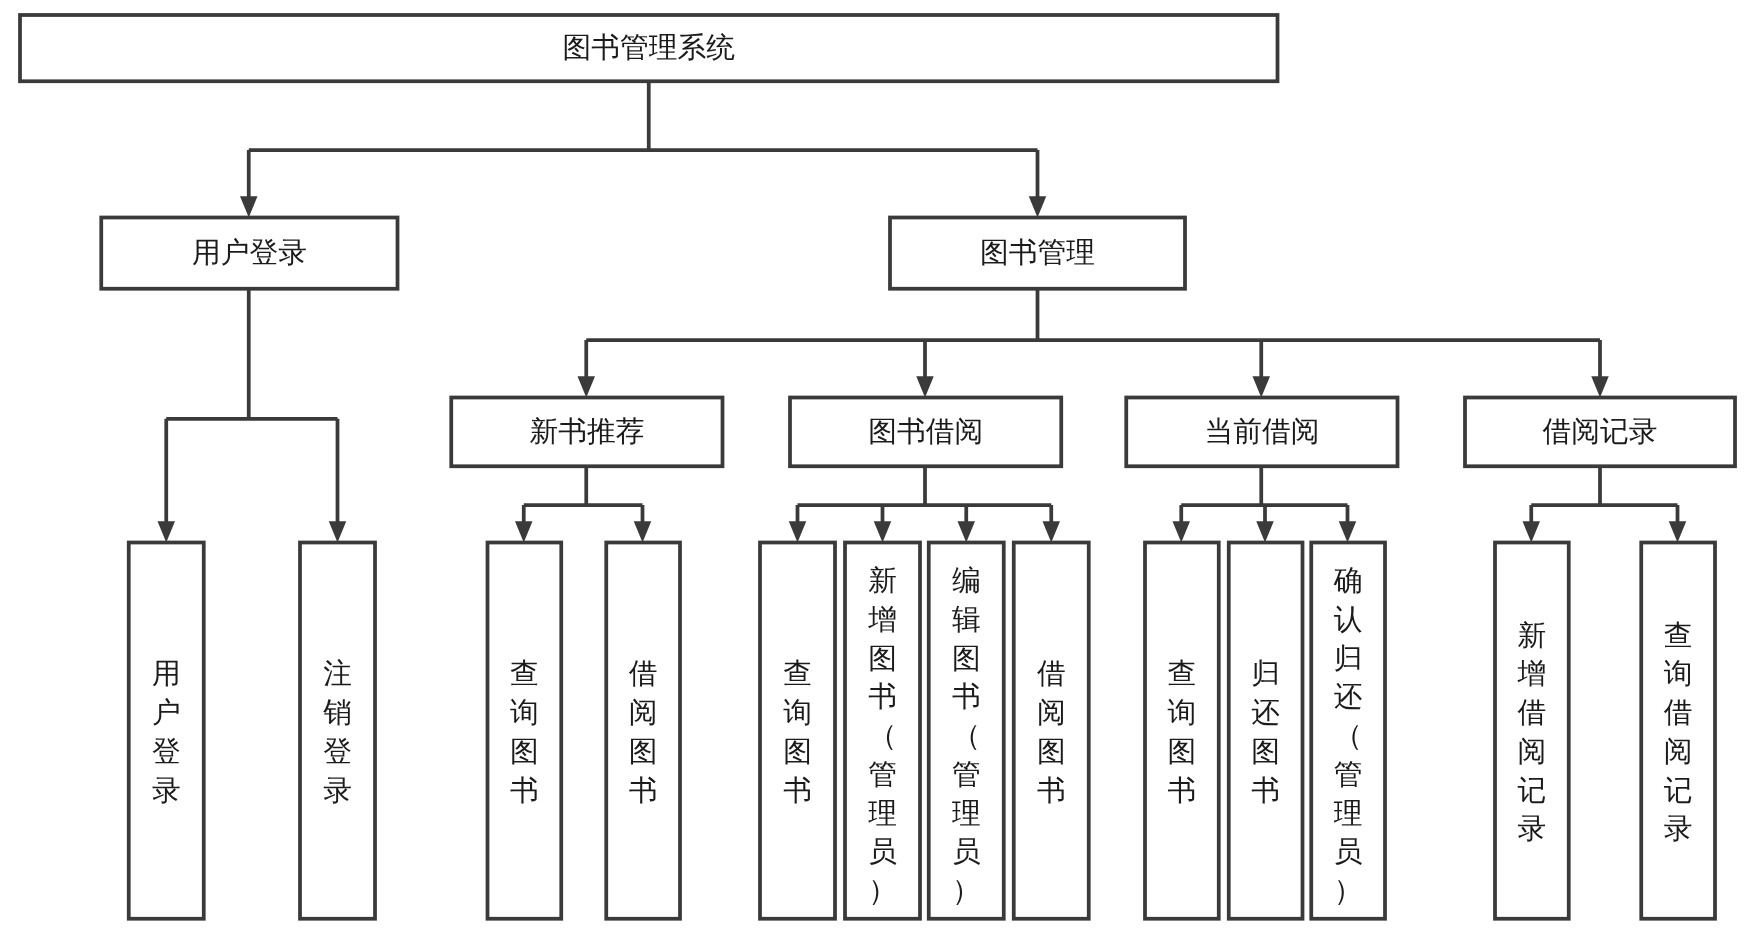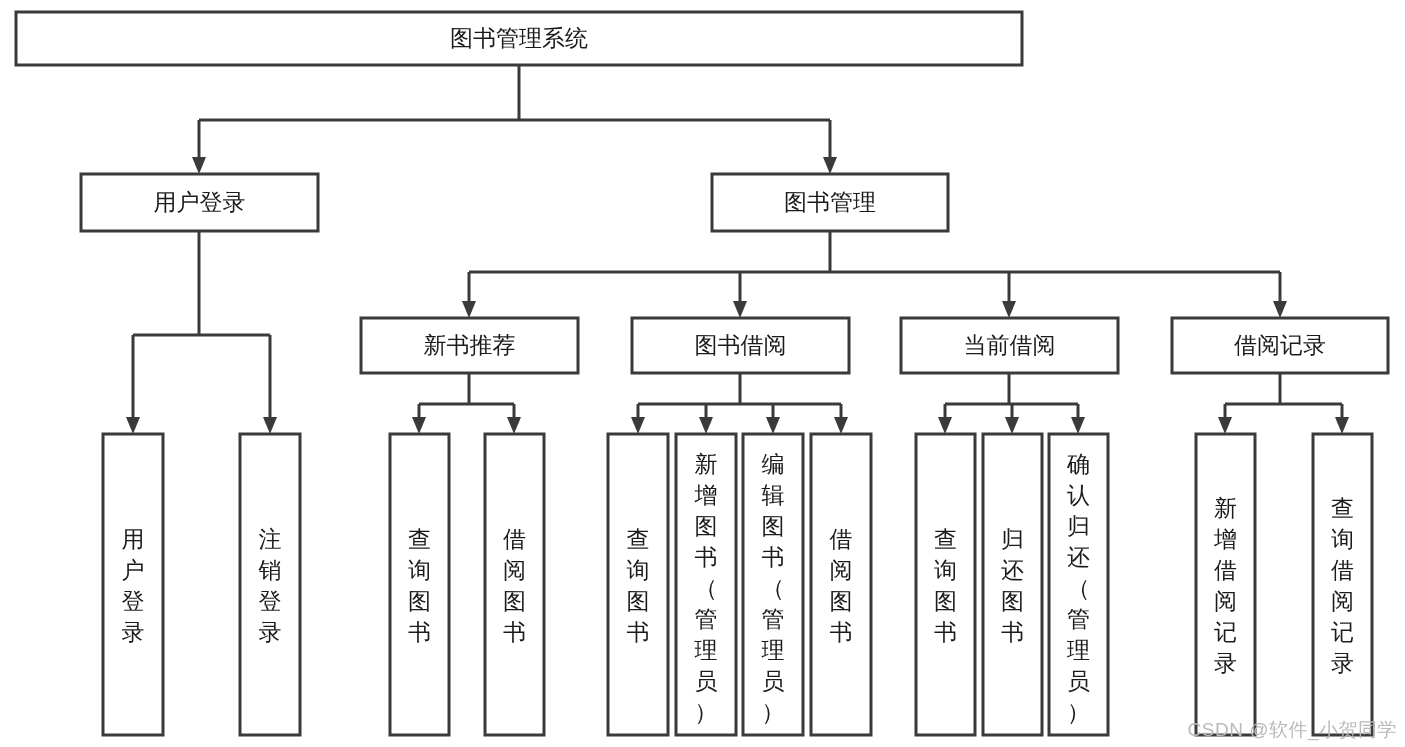--- a/index.html
+++ b/index.html
@@ -216,14 +216,13 @@
         <g>
           <rect x="1196" y="434" width="59" height="301" class="node-box"></rect>
           <text x="1225.5" class="node-label-v"><tspan x="1225.5" y="515.68">新</tspan><tspan x="1225.5" y="546.68">增</tspan><tspan x="1225.5" y="577.68">借</tspan><tspan x="1225.5" y="608.68">阅</tspan><tspan x="1225.5" y="639.68">记</tspan><tspan x="1225.5" y="670.68">录</tspan></text>
         </g>
         <g>
           <rect x="1313" y="434" width="59" height="301" class="node-box"></rect>
           <text x="1342.5" class="node-label-v"><tspan x="1342.5" y="515.68">查</tspan><tspan x="1342.5" y="546.68">询</tspan><tspan x="1342.5" y="577.68">借</tspan><tspan x="1342.5" y="608.68">阅</tspan><tspan x="1342.5" y="639.68">记</tspan><tspan x="1342.5" y="670.68">录</tspan></text>
         </g>
       </g>
   </svg>
-  <div class="watermark">CSDN @软件_小贺同学</div>
 </div>
 
 </body></html>

